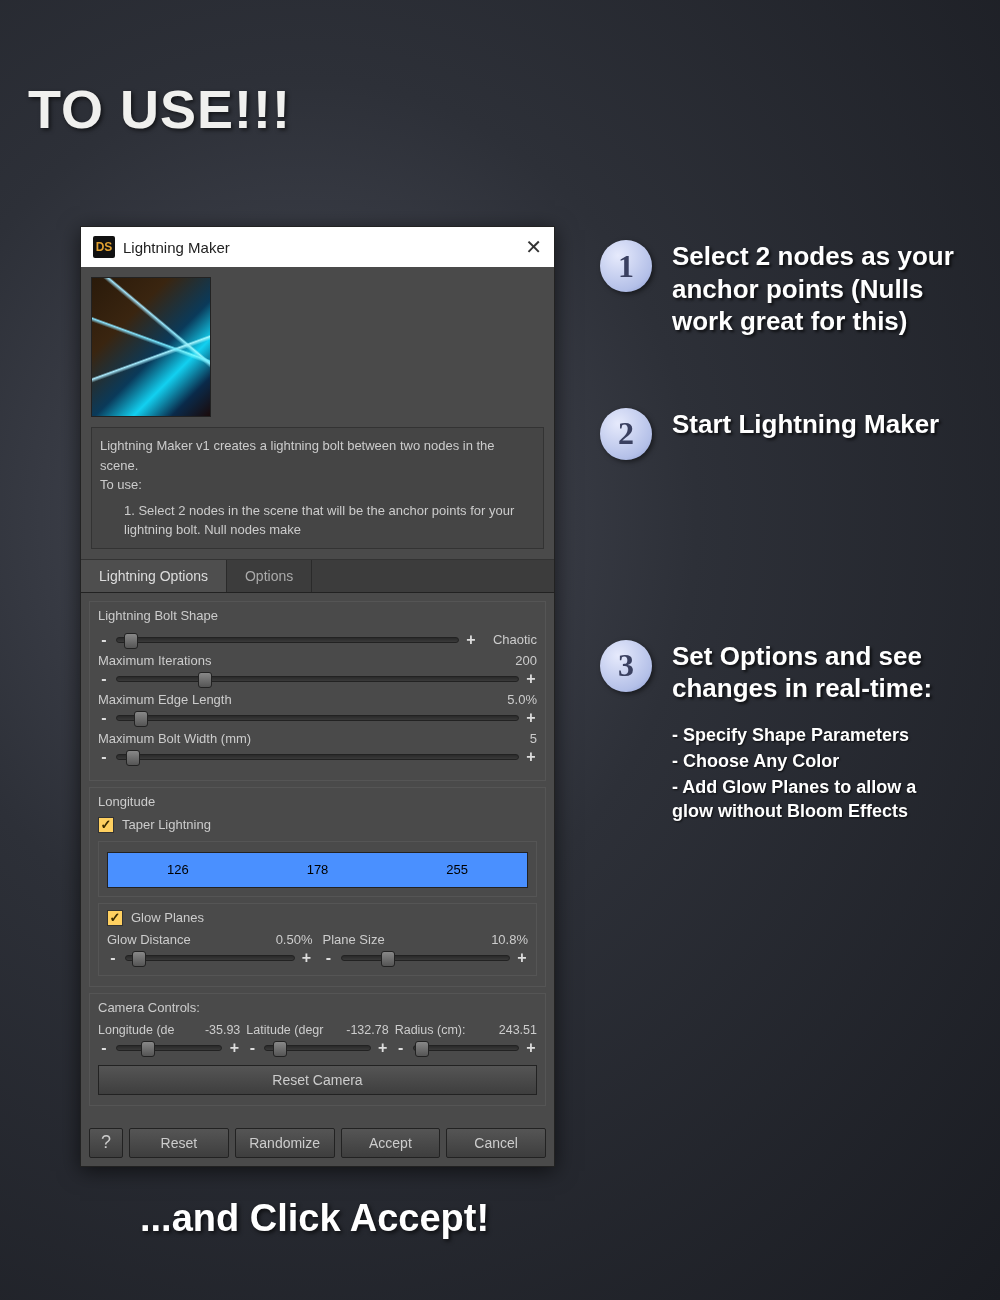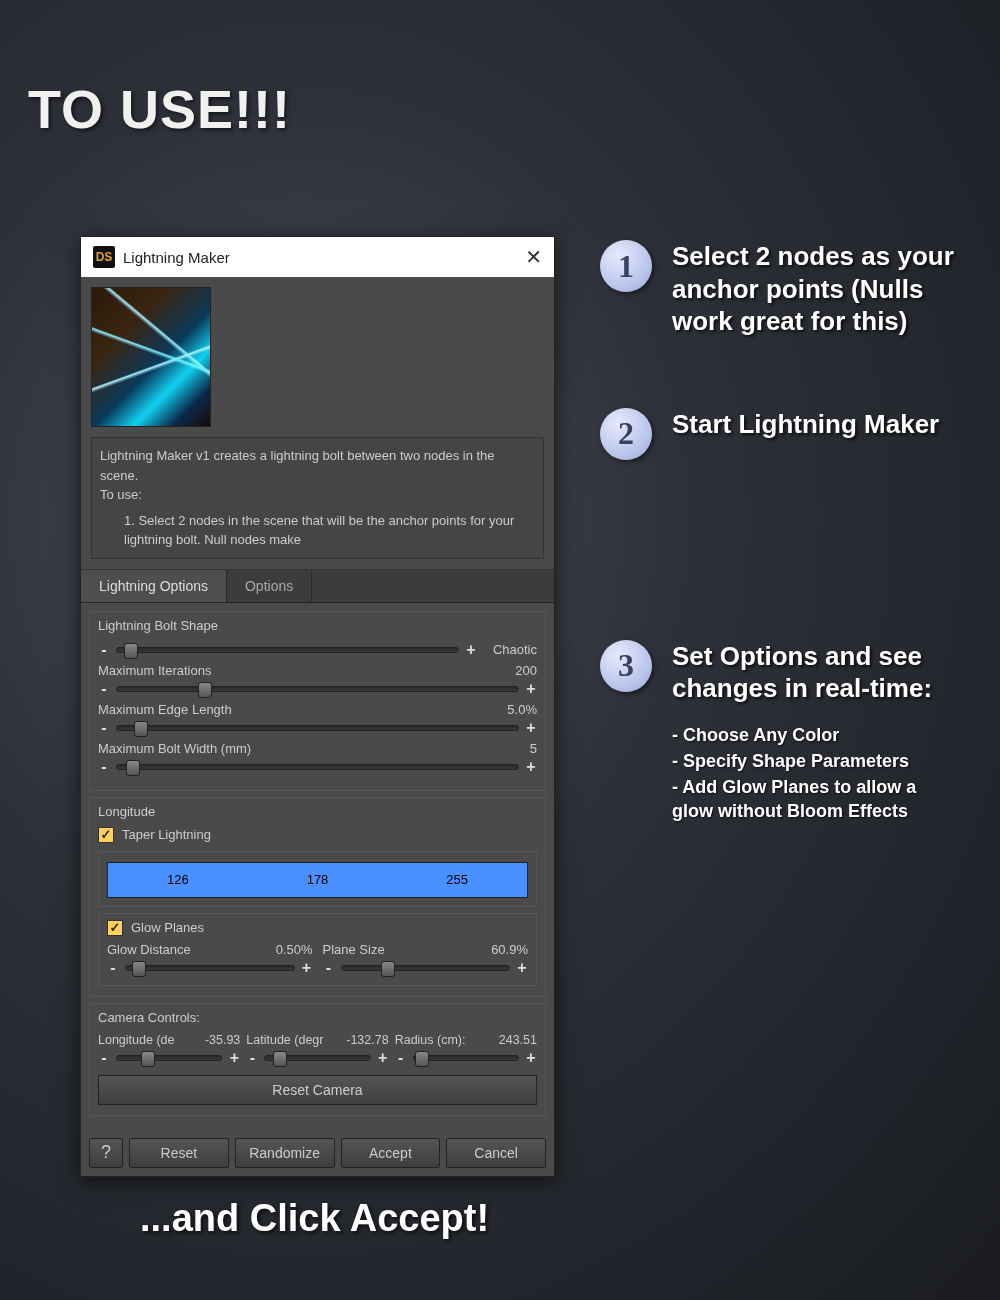--- a/index.html
+++ b/index.html
@@ -19,21 +19,21 @@
     font-size: 54px;
     font-weight: bold;
     color: #f0f0ee;
     line-height: 1.05;
     letter-spacing: 1px;
     text-shadow: 2px 2px 4px rgba(0,0,0,0.6);
     font-family: "Trebuchet MS", Arial, sans-serif;
   }
   .dialog {
     position: absolute;
-    top: 236px;
+    top: 226px;
     left: 80px;
     width: 475px;
     background: #4a4a4a;
     border: 1px solid #222;
     box-shadow: 0 4px 20px rgba(0,0,0,0.6);
   }
   .titlebar {
     background: #fff;
     color: #222;
     height: 40px;
@@ -416,21 +416,21 @@
               <span class="pm">-</span>
               <div class="track">
                   <div class="thumb-knob" style="left:8%"></div>
                 </div>
               <span class="pm">+</span>
             </div>
           </div>
           <div>
             <div class="slider-label-line">
               <span>Plane Size</span>
-              <span>60.9%</span>
+              <span>10.8%</span>
             </div>
             <div class="slider-ctrl">
               <span class="pm">-</span>
               <div class="track">
                   <div class="thumb-knob" style="left:28%"></div>
                 </div>
               <span class="pm">+</span>
             </div>
           </div>
         </div>
@@ -500,21 +500,21 @@
   </div>
   <div class="step step2">
     <div class="step-num">2</div>
     <div class="step-text">Start Lightning Maker</div>
   </div>
   <div class="step">
     <div class="step-num">3</div>
     <div>
       <div class="step-text">Set Options and see changes in real-time:</div>
       <div class="step-sub">
+        <div>- Specify Shape Parameters</div>
         <div>- Choose Any Color</div>
-        <div>- Specify Shape Parameters</div>
         <div>- Add Glow Planes to allow a glow without Bloom Effects</div>
       </div>
     </div>
   </div>
 </div>
 
 <div class="footer">...and Click Accept!</div>
 
 </body></html>

